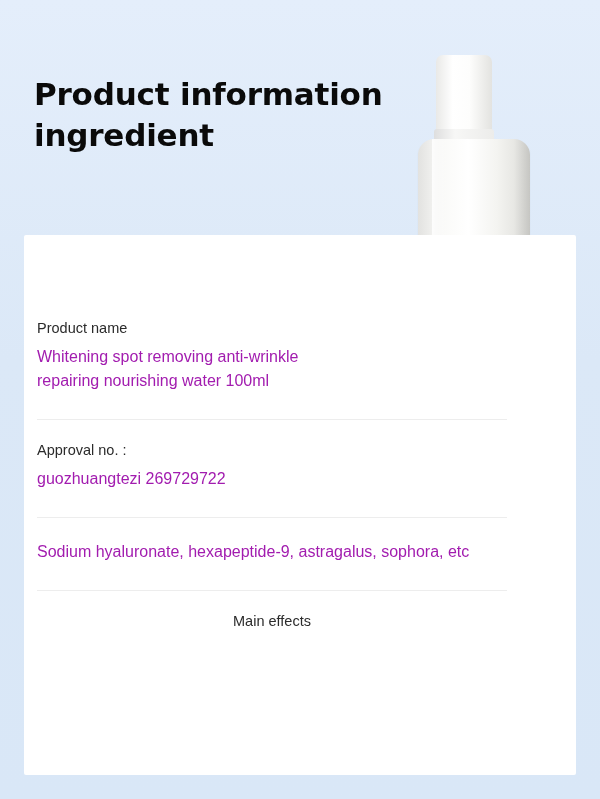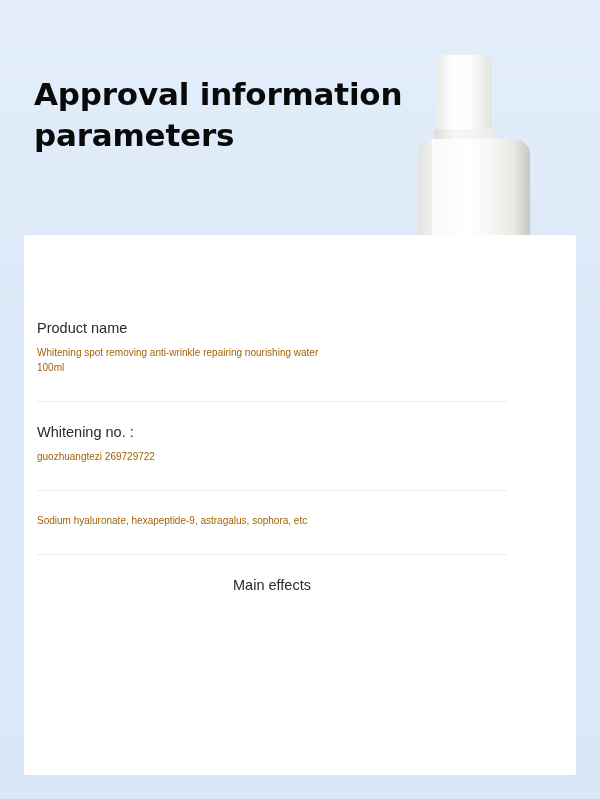--- a/index.html
+++ b/index.html
@@ -54,22 +54,22 @@
   .row:last-child {
     border-bottom: none;
     text-align: center;
   }
   .row-label {
     font-size: 14.5px;
     color: #2b2b2b;
     margin-bottom: 9px;
   }
   .row-value {
-    font-size: 10px;
-    color: #a16207;
+    font-size: 16px;
+    color: #a21caf;
     line-height: 1.5;
     max-width: 455px;
   }
   .row.r1 .row-value { max-width: 300px; }
   .row.r2 .row-value { max-width: 300px; }
 
   
   .bottle-wrap {
     position: absolute;
     left: 410px;
@@ -241,21 +241,21 @@
     height: 368px;
     background: linear-gradient(90deg, rgba(0,0,0,0), rgba(0,0,0,0.10));
     pointer-events: none;
   }
 </style>
 </head>
 <body>
 
 <div class="page">
 
-  <div class="heading">Approval information parameters</div>
+  <div class="heading">Product information ingredient</div>
 
   <div class="bottle-wrap">
     <div class="cap"></div>
     <div class="neck"></div>
     <div class="body">
       <div class="band"></div>
       <div class="brand"><span>CORZEN</span><sup>®</sup></div>
       <div class="cn-title"><span>养颜水</span><span class="sub">精华液</span></div>
       <div class="pills">美白祛斑 · 淡纹抗皱</div>
       <div class="pills2"><span>水润保湿</span><span>白皙透亮</span></div>
@@ -268,21 +268,21 @@
     </div>
   </div>
 
   <div class="card">
     <div class="rows">
       <div class="row r1">
         <div class="row-label">Product name</div>
         <div class="row-value">Whitening spot removing anti-wrinkle repairing nourishing water 100ml</div>
       </div>
       <div class="row r2">
-        <div class="row-label">Whitening no. :</div>
+        <div class="row-label">Approval no. :</div>
         <div class="row-value">guozhuangtezi 269729722</div>
       </div>
       <div class="row r3">
         <div class="row-value">Sodium hyaluronate, hexapeptide-9, astragalus, sophora, etc</div>
       </div>
       <div class="row r4">
         <div class="row-label">Main effects</div>
       </div>
     </div>
   </div>

